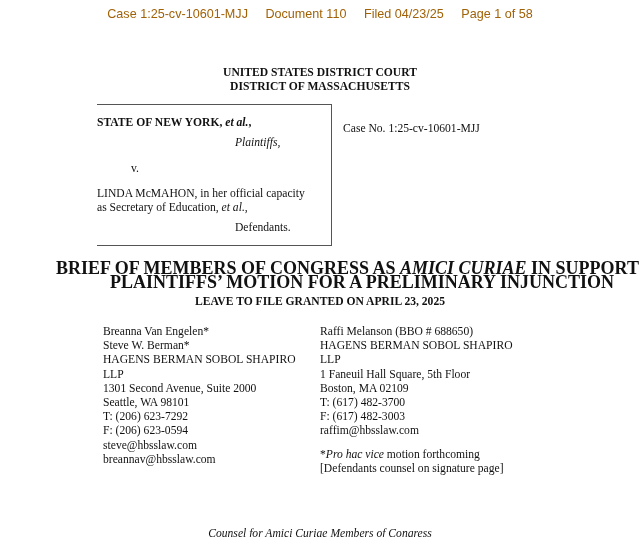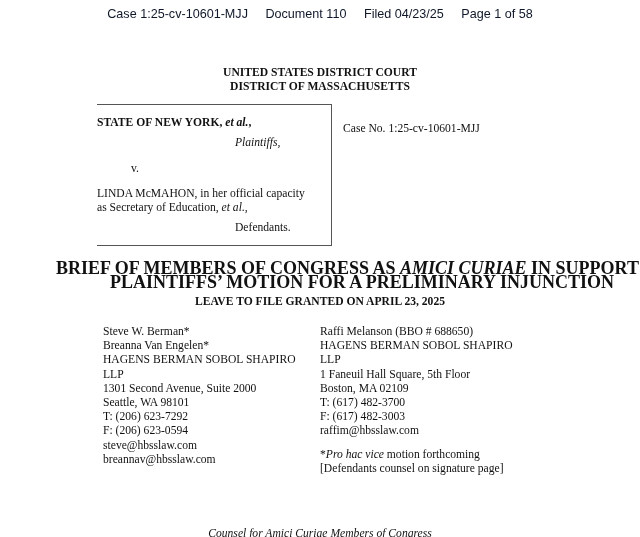--- a/index.html
+++ b/index.html
@@ -16,21 +16,21 @@
       color: #111111;
     }
     .header-stamp {
       position: absolute;
       top: 7px;
       left: 0;
       width: 640px;
       text-align: center;
       font-family: "Liberation Sans", sans-serif;
       font-size: 12.6px;
-      color: #0f172a;
+      color: #a16207;
       white-space: nowrap;
     }
     .header-stamp span { margin: 0 7px; }
     .court {
       position: absolute;
       top: 66px;
       left: 0;
       width: 640px;
       text-align: center;
       font-weight: bold;
@@ -128,22 +128,22 @@
 <div class="case-no">Case No. 1:25-cv-10601-MJJ</div>
 
 <div class="brief-title">
   <div><span>BRIEF OF MEMBERS OF CONGRESS AS </span><i>AMICI CURIAE</i><span> IN SUPPORT OF</span></div>
   <div>PLAINTIFFS’ MOTION FOR A PRELIMINARY INJUNCTION</div>
 </div>
 
 <div class="leave">LEAVE TO FILE GRANTED ON APRIL 23, 2025</div>
 
 <div class="counsel-col counsel-left">
+  <div>Breanna Van Engelen*</div>
   <div>Steve W. Berman*</div>
-  <div>Breanna Van Engelen*</div>
   <div>HAGENS BERMAN SOBOL SHAPIRO</div>
   <div>LLP</div>
   <div>1301 Second Avenue, Suite 2000</div>
   <div>Seattle, WA 98101</div>
   <div>T: (206) 623-7292</div>
   <div>F: (206) 623-0594</div>
   <div>steve@hbsslaw.com</div>
   <div>breannav@hbsslaw.com</div>
 </div>
 

